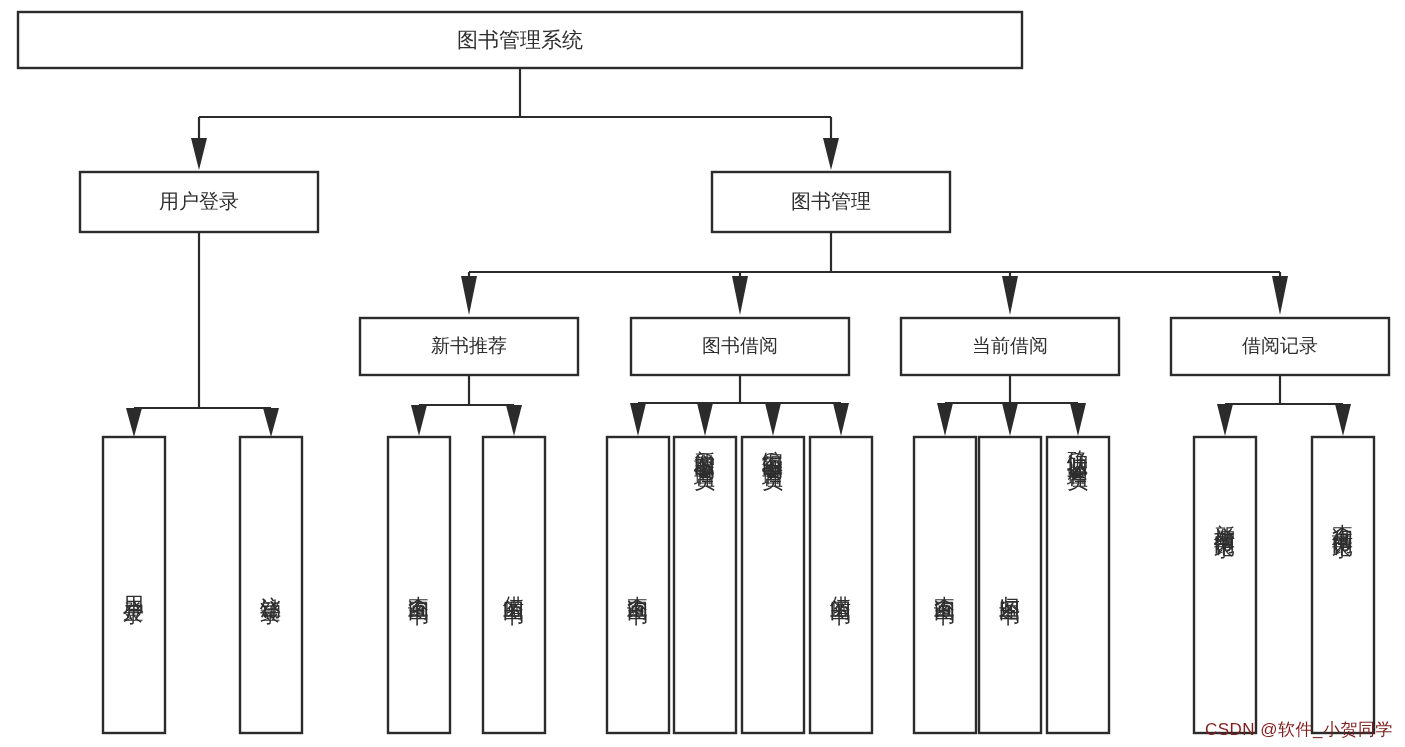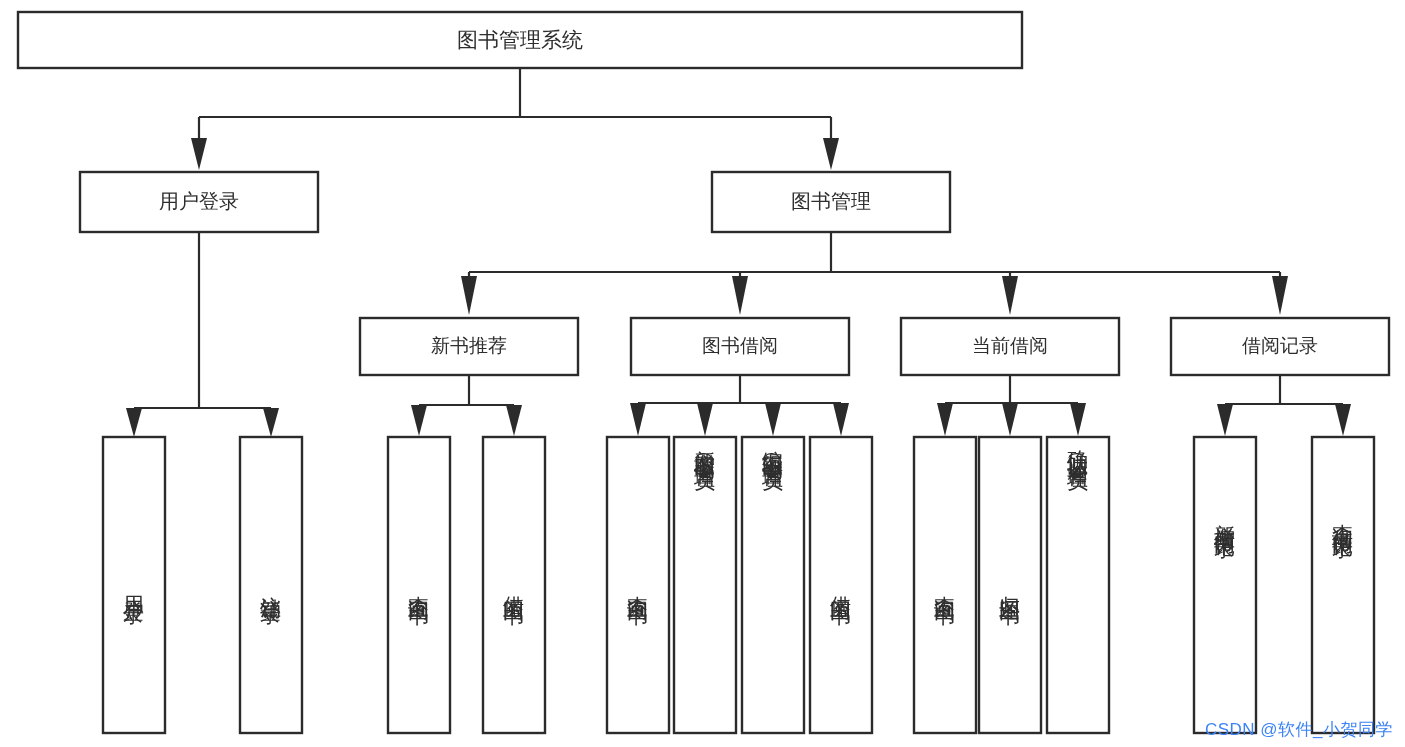--- a/index.html
+++ b/index.html
@@ -57,21 +57,21 @@
   .arrow-head {
     fill: #2b2b2b;
     stroke: none;
   }
   .watermark {
     position: absolute;
     right: 12px;
     bottom: 6px;
     font-family: "Liberation Sans", "DejaVu Sans", sans-serif;
     font-size: 17px;
-    color: #3b82f6;
+    color: #7f1d1d;
     white-space: nowrap;
     letter-spacing: 0.5px;
     pointer-events: none;
   }
 </style>
 </head>
 <body>
 
 <div id="diagram-root">
 

